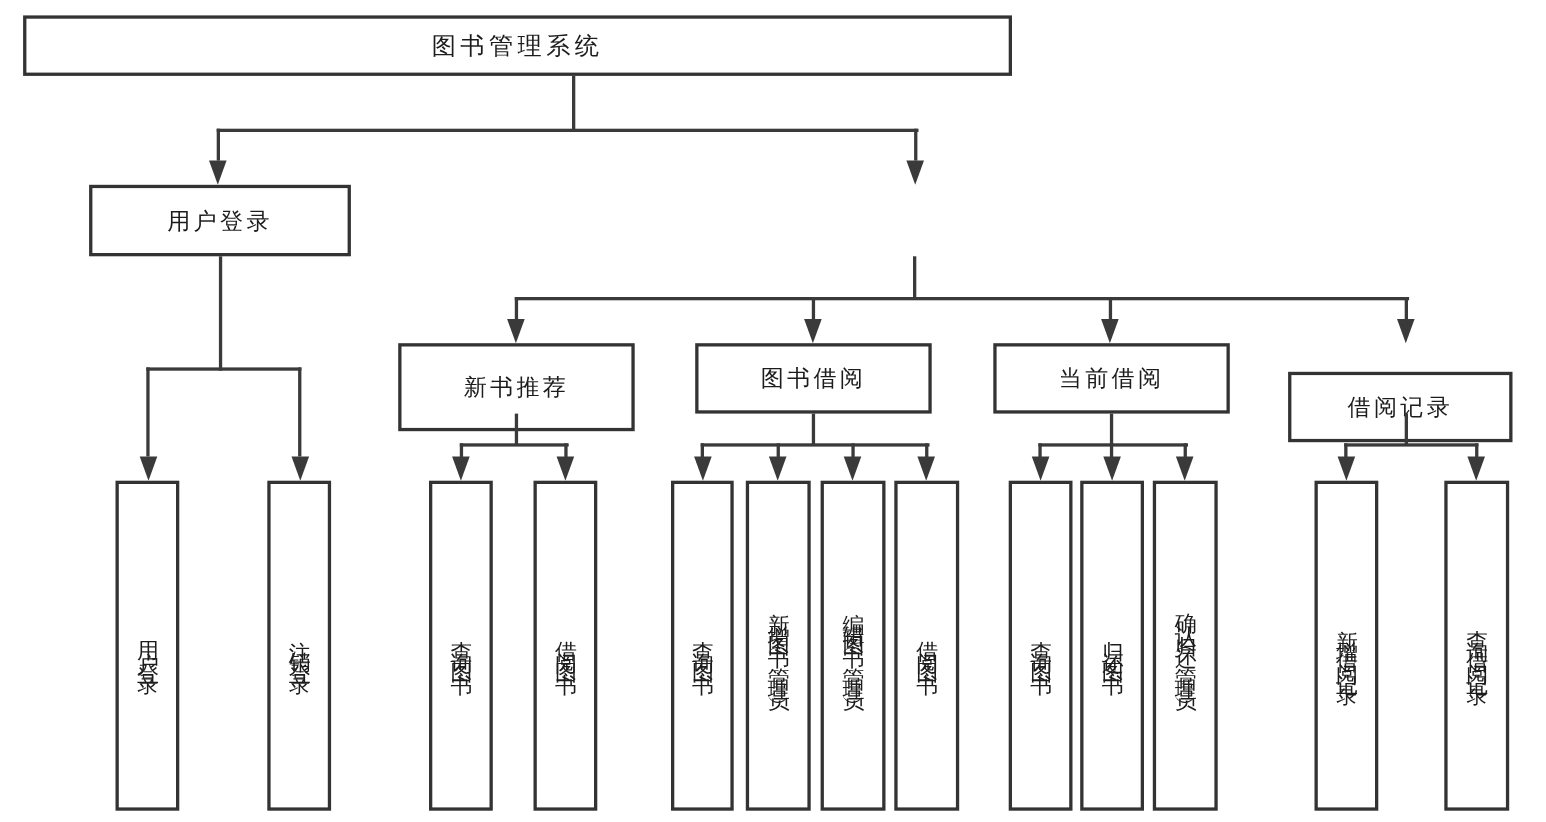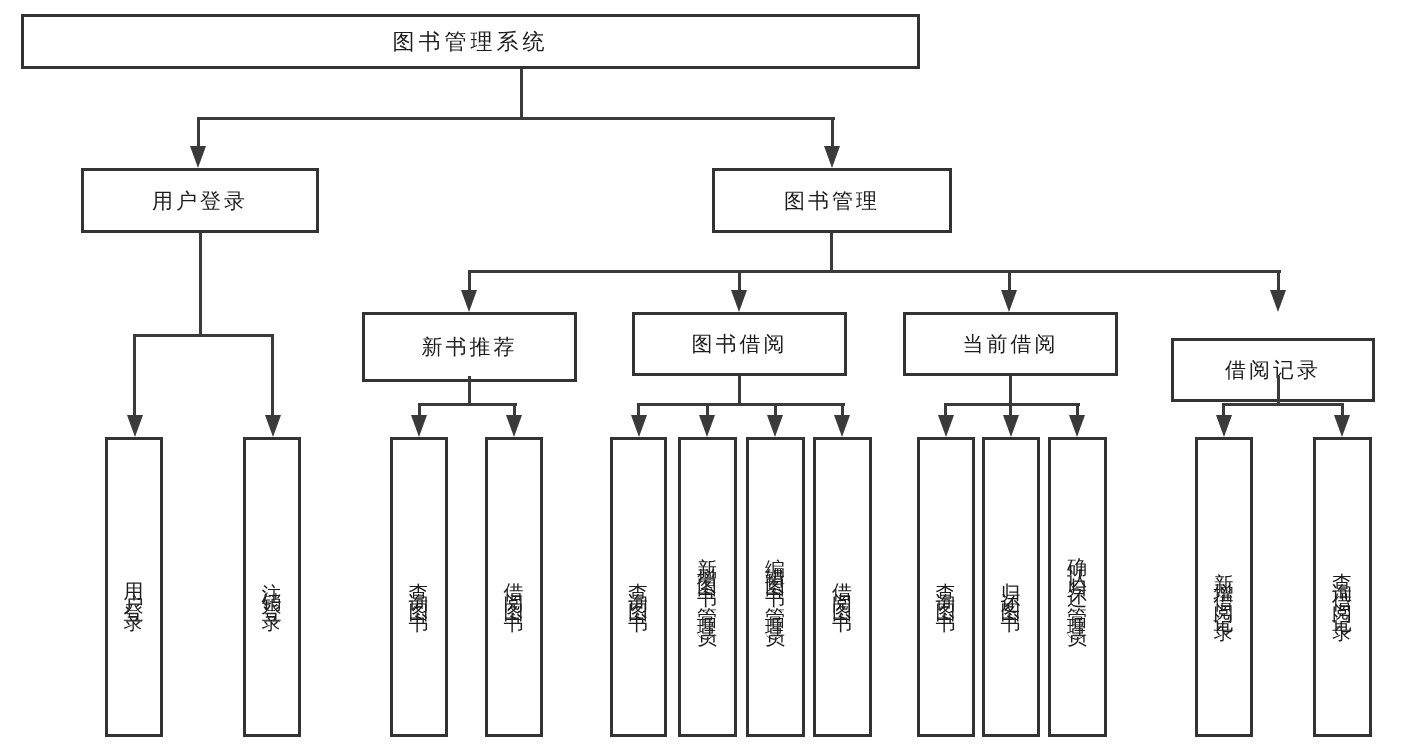--- a/index.html
+++ b/index.html
@@ -40,43 +40,40 @@
   <div class="v" style="left:520px;top:69px;width:3px;height:49px;"></div>
   <div class="h" style="left:197px;top:117px;width:638px;height:3px;"></div>
   <div class="v" style="left:197px;top:117px;width:3px;height:29px;"></div>
   <div class="v" style="left:831px;top:117px;width:3px;height:29px;"></div>
   <div class="a" style="left:190px;top:146px;"></div>
   <div class="a" style="left:824px;top:146px;"></div>
 
   <div class="box" style="left:81px;top:168px;width:238px;height:65px;">
     <span class="node-label">用户登录</span>
   </div>
-  <div class="box" style="left:712px;top:168px;width:240px;height:65px;">
-    <span class="node-label">图书管理</span>
-  </div>
 
   <div class="v" style="left:199px;top:233px;width:3px;height:104px;"></div>
   <div class="h" style="left:133px;top:334px;width:141px;height:3px;"></div>
   <div class="v" style="left:133px;top:334px;width:3px;height:81px;"></div>
   <div class="v" style="left:271px;top:334px;width:3px;height:81px;"></div>
   <div class="a" style="left:127px;top:415px;"></div>
   <div class="a" style="left:265px;top:415px;"></div>
 
   <div class="v" style="left:830px;top:233px;width:3px;height:39px;"></div>
   <div class="h" style="left:468px;top:270px;width:813px;height:3px;"></div>
   <div class="v" style="left:468px;top:270px;width:3px;height:20px;"></div>
   <div class="v" style="left:738px;top:270px;width:3px;height:20px;"></div>
   <div class="v" style="left:1008px;top:270px;width:3px;height:20px;"></div>
   <div class="v" style="left:1277px;top:270px;width:3px;height:20px;"></div>
   <div class="a" style="left:461px;top:290px;"></div>
   <div class="a" style="left:731px;top:290px;"></div>
   <div class="a" style="left:1001px;top:290px;"></div>
   <div class="a" style="left:1270px;top:290px;"></div>
 
-  <div class="box" style="left:362px;top:312px;width:215px;height:70px;">
+  <div class="box" style="left:362px;top:312px;width:215px;height:80px;">
     <span class="node-label">新书推荐</span>
   </div>
   <div class="box" style="left:903px;top:312px;width:215px;height:64px;">
     <span class="node-label">当前借阅</span>
   </div>
   <div class="box" style="left:632px;top:312px;width:215px;height:64px;">
     <span class="node-label">图书借阅</span>
   </div>
   <div class="box" style="left:1171px;top:312px;width:204px;height:64px;margin-top:26px;">
     <span class="node-label">借阅记录</span>

